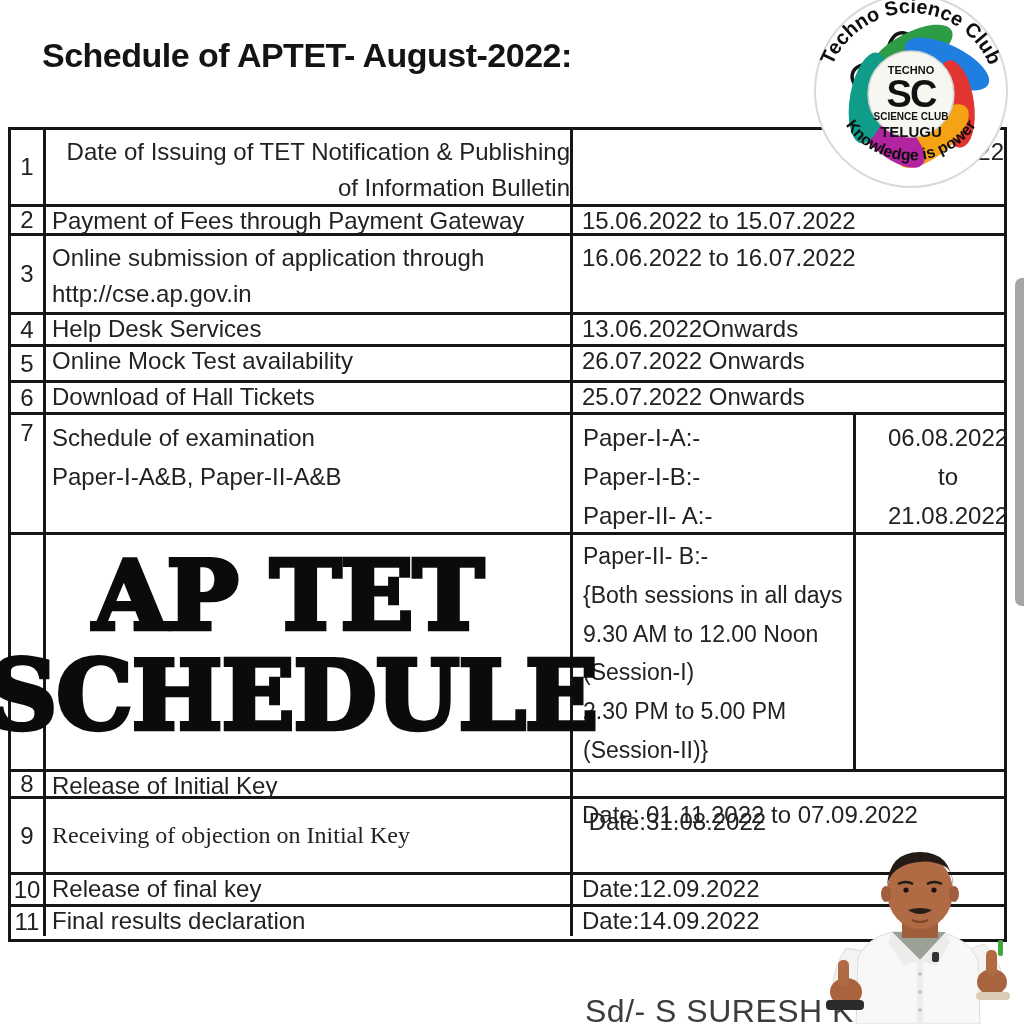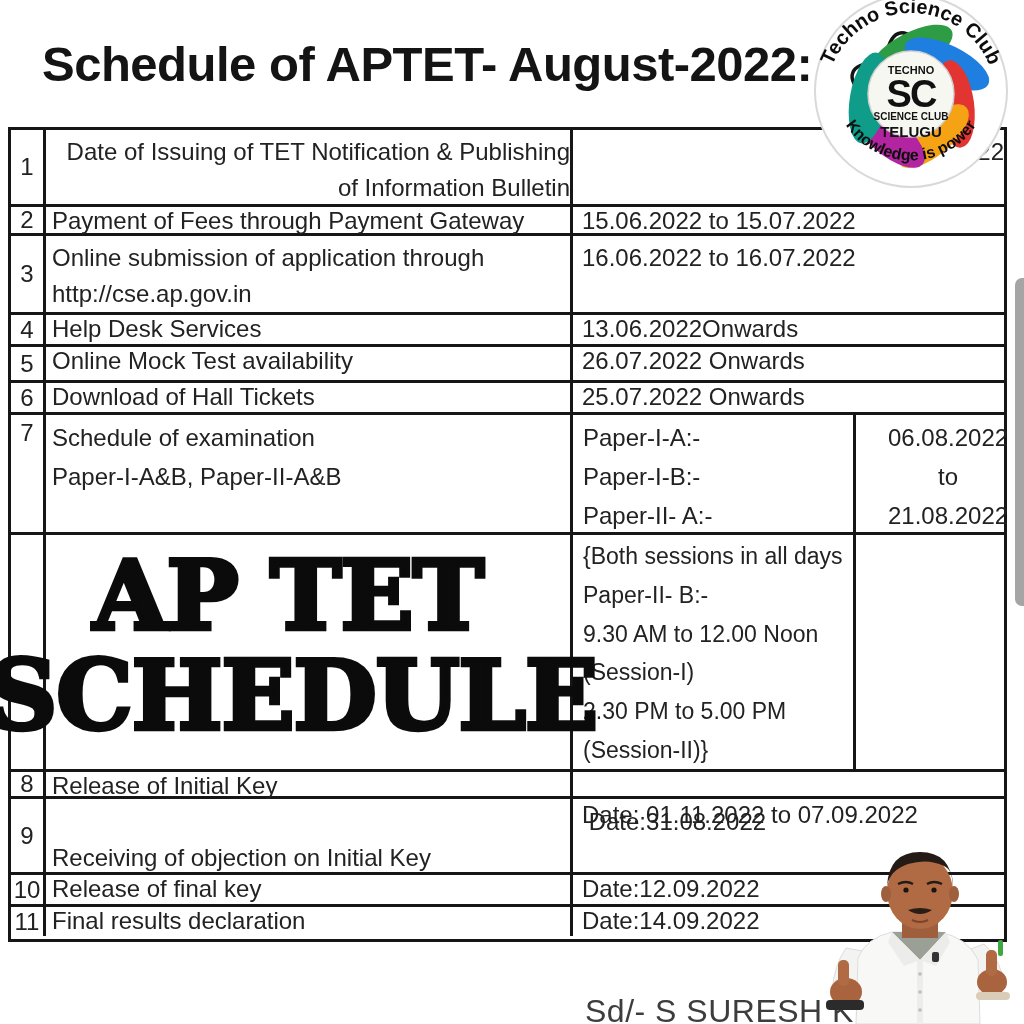--- a/index.html
+++ b/index.html
@@ -1,20 +1,20 @@
 <!DOCTYPE html>
 <html><head>
 <meta charset="utf-8">
 <style>
   html,body{margin:0;padding:0;background:#ffffff;}
   .canvas{position:relative;width:1024px;height:1024px;background:#ffffff;overflow:hidden;
           font-family:"Liberation Sans",sans-serif;color:#1b1b1b;}
 
   
-  .page-title{position:absolute;left:42px;top:36px;font-size:49px;font-weight:bold;
+  .page-title{position:absolute;left:42px;top:36px;font-size:34px;font-weight:bold;
               color:#141414;letter-spacing:-0.5px;white-space:nowrap;}
 
   
   .sched-table{position:absolute;left:8px;top:127px;width:999px;height:815px;
                border:3px solid #161616;box-sizing:border-box;background:transparent;
                font-size:24px;color:#222;}
   .trow{display:flex;box-sizing:border-box;border-bottom:3px solid #161616;}
   .trow:last-child{border-bottom:none;}
   .cell{box-sizing:border-box;overflow:visible;}
   .cnum{width:35px;border-right:3px solid #161616;display:flex;align-items:center;justify-content:center;flex:none;}
@@ -26,21 +26,21 @@
 
   .r0{height:77px;} .r0 .cdesc,.r0 .cdate{padding-top:4px;} .r0 .ln{line-height:36px;text-align:right;}
   .r1{height:29px;} 
   .r2{height:79px;} .r2 .cdesc,.r2 .cdate{padding-top:4px;} .r2 .ln{line-height:36px;}
   .r3{height:32px;} .r4{height:36px;} .r5{height:32px;}
   .vc .cdesc,.vc .cdate{display:flex;}
   .r6{height:120px;} .r6 .cnum{align-items:flex-start;padding-top:4px;}
   .r6 .cdesc,.r6 .cmid,.r6 .cright{padding-top:3px;} .r6 .ln{line-height:39px;}
   .r7{height:237px;} .r7 .cmid{padding-top:2px;font-size:23px;} .r7 .ln{line-height:38.8px;}
   .r8{height:27px;} .r8 .cdate .ln{white-space:pre;margin-top:36px;}
-  .r9{height:76px;} .r9 .cdesc{display:flex;align-items:flex-end;} .r9 .cdate{padding-top:2px;}
+  .r9{height:76px;} .r9 .cdesc{display:flex;align-items:center;font-family:Liberation Serif, serif;} .r9 .cdate{padding-top:2px;}
   .r10{height:32px;} .r11{height:29px;}
 
   
   .overlay{position:absolute;left:-12px;top:546px;width:600px;text-align:center;
            font-family:"DejaVu Serif",serif;font-weight:bold;color:#0b0b0b;
            font-size:96px;line-height:100px;-webkit-text-stroke:4.5px #0b0b0b;
            letter-spacing:-1px;pointer-events:none;}
 
   
   .signature{position:absolute;left:585px;top:993px;font-size:32px;color:#3d3d3d;
@@ -140,22 +140,22 @@
         <div class="ln">06.08.2022</div>
         <div class="ln">to</div>
         <div class="ln">21.08.2022</div>
       </div>
     </div>
 
     <div class="trow r7">
       <div class="cell cnum"></div>
       <div class="cell cdesc"></div>
       <div class="cell cmid">
+        <div class="ln">Paper-II- B:-</div>
         <div class="ln">{Both sessions in all days</div>
-        <div class="ln">Paper-II- B:-</div>
         <div class="ln">9.30 AM to 12.00 Noon</div>
         <div class="ln">(Session-I)</div>
         <div class="ln">2.30 PM to 5.00 PM</div>
         <div class="ln">(Session-II)}</div>
       </div>
       <div class="cell cright"></div>
     </div>
 
     <div class="trow r8 vc">
       <div class="cell cnum">8</div>

